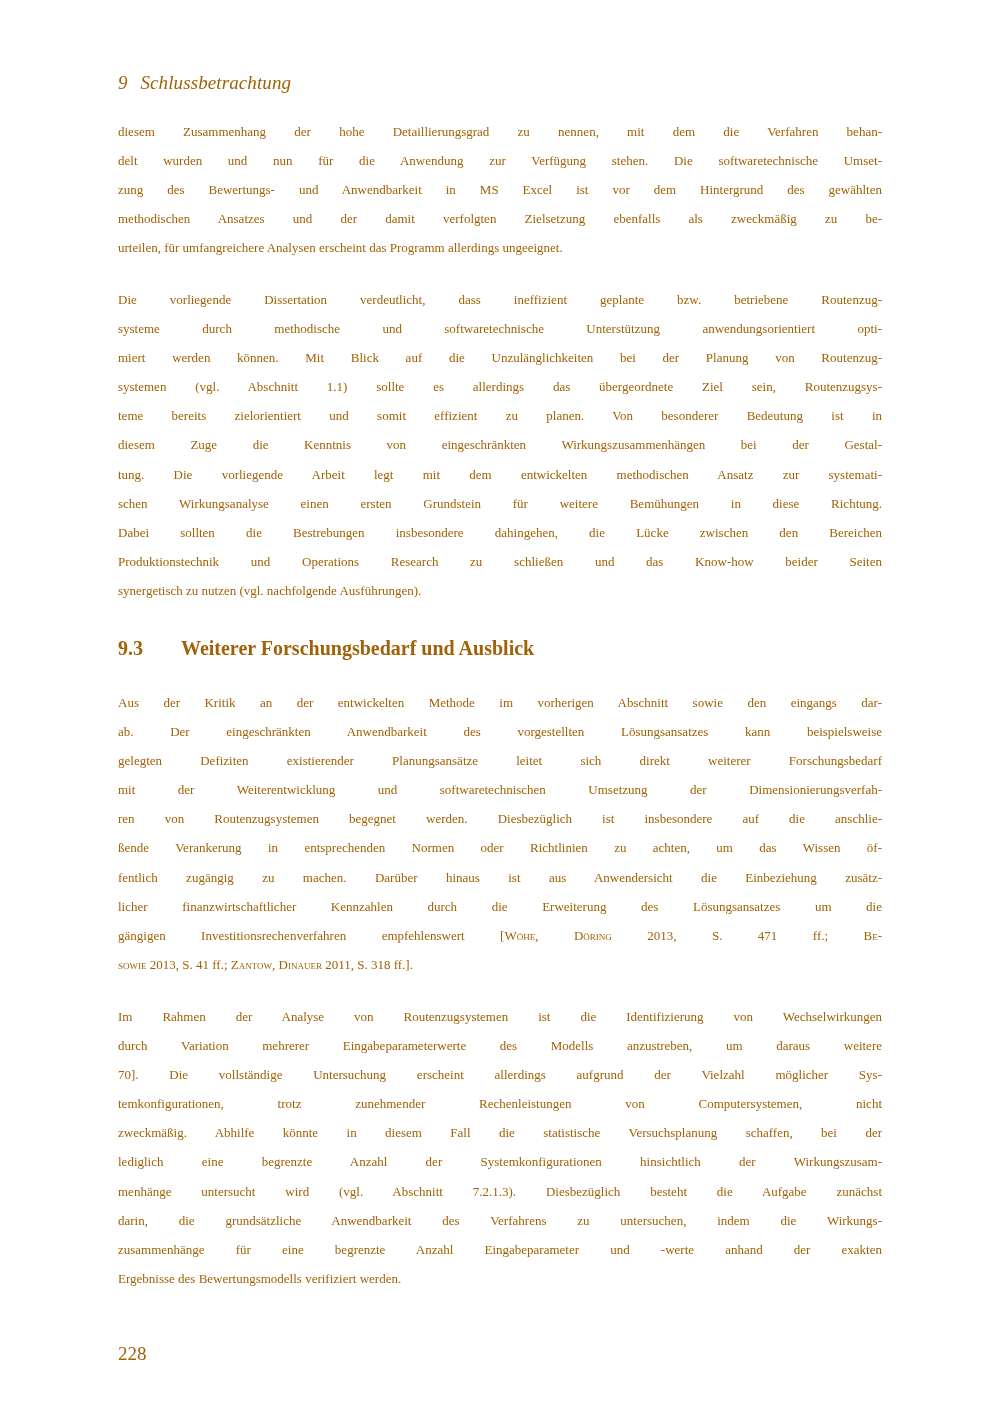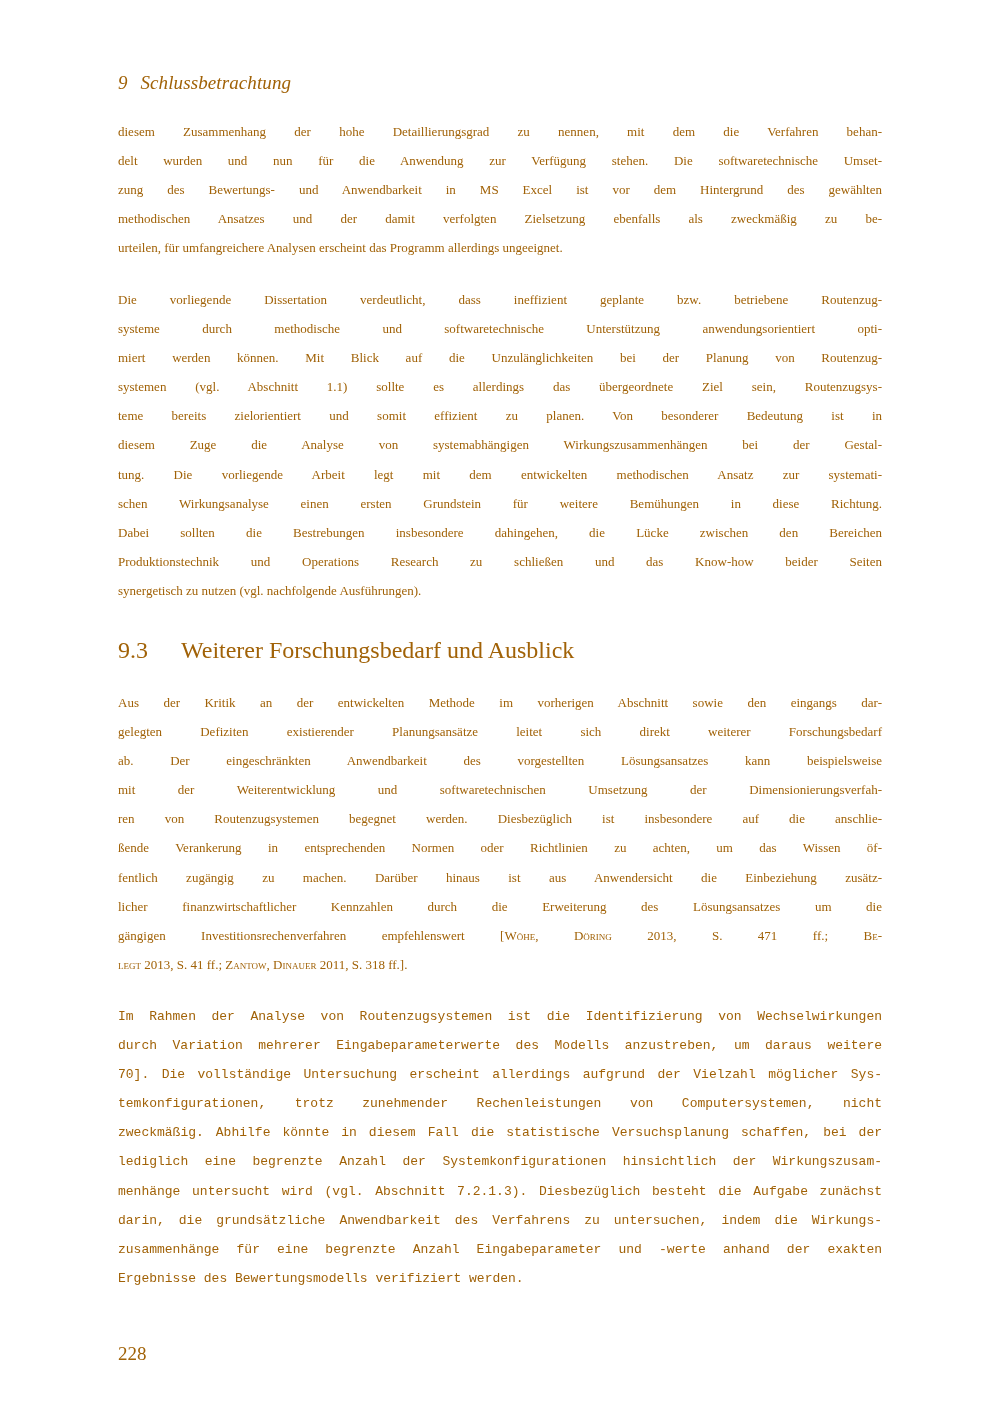--- a/index.html
+++ b/index.html
@@ -19,21 +19,21 @@
   .line {
     height: 29.1px; line-height: 29.1px; font-size: 13px;
     text-align: justify; text-align-last: justify; white-space: nowrap;
     overflow: visible;
   }
   .line.last { text-align-last: left; }
   .line span.t { display: block; width: 100%; white-space: normal; }
   .sc { font-variant: small-caps; }
   .section-heading {
     position: absolute; left: 118px; top: 637px;
-    font-size: 24px; font-weight: normal;
+    font-size: 20px; font-weight: bold;
   }
   .section-heading .secnum { display: inline-block; width: 63px; }
   .folio { position: absolute; left: 118px; top: 1343px; font-size: 19px; }
 </style>
 </head>
 <body>
 
 <div class="page">
 
   <div class="running-head">
@@ -69,21 +69,21 @@
     <div class="line">
         <span class="t">miert werden können. Mit Blick auf die Unzulänglichkeiten bei der Planung von Routenzug-</span>
       </div>
     <div class="line">
         <span class="t">systemen (vgl. Abschnitt 1.1) sollte es allerdings das übergeordnete Ziel sein, Routenzugsys-</span>
       </div>
     <div class="line">
         <span class="t">teme bereits zielorientiert und somit effizient zu planen. Von besonderer Bedeutung ist in</span>
       </div>
     <div class="line">
-        <span class="t">diesem Zuge die Analyse von systemabhängigen Wirkungszusammenhängen bei der Gestal-</span>
+        <span class="t">diesem Zuge die Kenntnis von eingeschränkten Wirkungszusammenhängen bei der Gestal-</span>
       </div>
     <div class="line">
         <span class="t">tung. Die vorliegende Arbeit legt mit dem entwickelten methodischen Ansatz zur systemati-</span>
       </div>
     <div class="line">
         <span class="t">schen Wirkungsanalyse einen ersten Grundstein für weitere Bemühungen in diese Richtung.</span>
       </div>
     <div class="line">
         <span class="t">Dabei sollten die Bestrebungen insbesondere dahingehen, die Lücke zwischen den Bereichen</span>
       </div>
@@ -97,49 +97,49 @@
 
   <div class="section-heading">
     <span class="secnum">9.3</span><span>Weiterer Forschungsbedarf und Ausblick</span>
   </div>
 
   <div class="block" style="top:688px;">
     <div class="line">
         <span class="t">Aus der Kritik an der entwickelten Methode im vorherigen Abschnitt sowie den eingangs dar-</span>
       </div>
     <div class="line">
-        <span class="t">gelegten Defiziten existierender Planungsansätze leitet sich direkt weiterer Forschungsbedarf</span>
+        <span class="t">ab. Der eingeschränkten Anwendbarkeit des vorgestellten Lösungsansatzes kann beispielsweise</span>
       </div>
     <div class="line">
-        <span class="t">ab. Der eingeschränkten Anwendbarkeit des vorgestellten Lösungsansatzes kann beispielsweise</span>
+        <span class="t">gelegten Defiziten existierender Planungsansätze leitet sich direkt weiterer Forschungsbedarf</span>
       </div>
     <div class="line">
         <span class="t">mit der Weiterentwicklung und softwaretechnischen Umsetzung der Dimensionierungsverfah-</span>
       </div>
     <div class="line">
         <span class="t">ren von Routenzugsystemen begegnet werden. Diesbezüglich ist insbesondere auf die anschlie-</span>
       </div>
     <div class="line">
         <span class="t">ßende Verankerung in entsprechenden Normen oder Richtlinien zu achten, um das Wissen öf-</span>
       </div>
     <div class="line">
         <span class="t">fentlich zugängig zu machen. Darüber hinaus ist aus Anwendersicht die Einbeziehung zusätz-</span>
       </div>
     <div class="line">
         <span class="t">licher finanzwirtschaftlicher Kennzahlen durch die Erweiterung des Lösungsansatzes um die</span>
       </div>
     <div class="line">
         <span class="t"><span>gängigen Investitionsrechenverfahren empfehlenswert [</span><span class="sc">Wöhe</span><span>, </span><span class="sc">Döring</span><span> 2013, S. 471 ff.; </span><span class="sc">Be-</span></span>
       </div>
     <div class="line last">
-        <span class="t"><span class="sc">legt</span><span> 2013, S. 41 ff.; </span><span class="sc">Zantow</span><span>, </span><span class="sc">Dinauer</span><span> 2011, S. 318 ff.].</span></span>
+        <span class="t"><span class="sc">sowie</span><span> 2013, S. 41 ff.; </span><span class="sc">Zantow</span><span>, </span><span class="sc">Dinauer</span><span> 2011, S. 318 ff.].</span></span>
       </div>
   </div>
 
-  <div class="block" style="top:1002px;font-family:Liberation Mono, monospace;">
+  <div class="block" style="top:1002px;">
     <div class="line">
         <span class="t">Im Rahmen der Analyse von Routenzugsystemen ist die Identifizierung von Wechselwirkungen</span>
       </div>
     <div class="line">
         <span class="t">durch Variation mehrerer Eingabeparameterwerte des Modells anzustreben, um daraus weitere</span>
       </div>
     <div class="line">
         <span class="t">70]. Die vollständige Untersuchung erscheint allerdings aufgrund der Vielzahl möglicher Sys-</span>
       </div>
     <div class="line">

